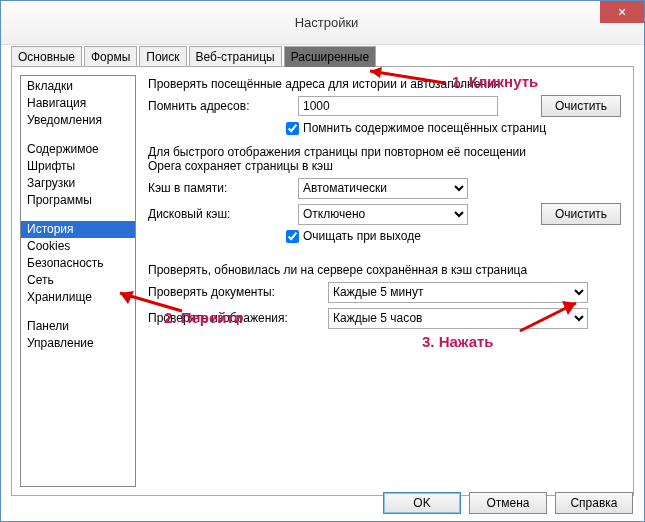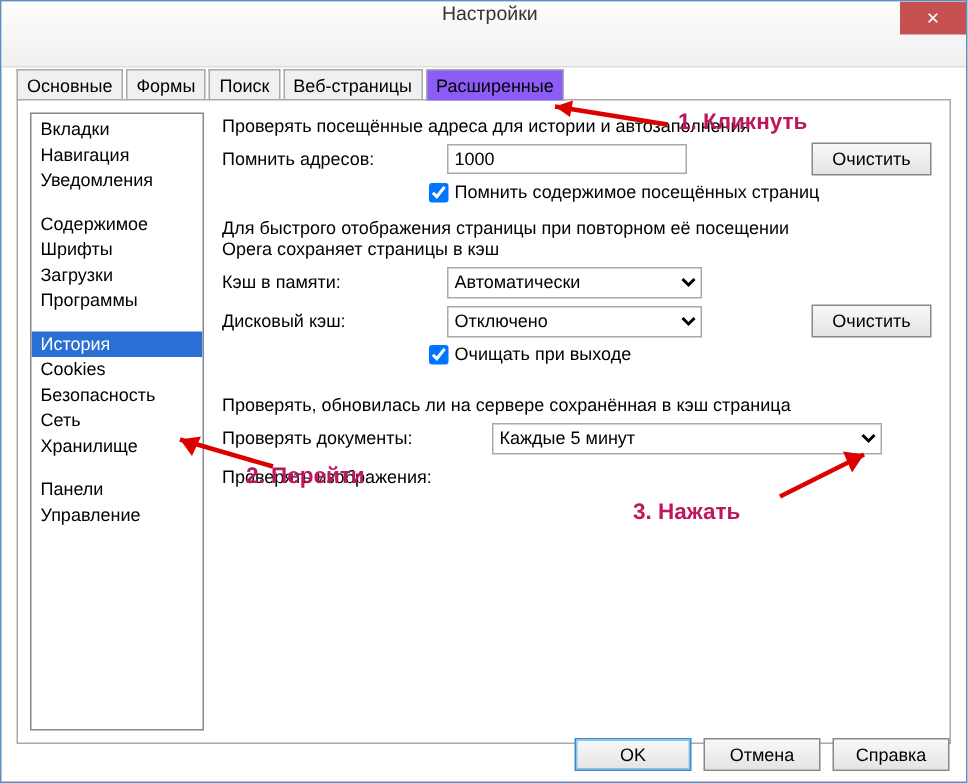--- a/index.html
+++ b/index.html
@@ -10,20 +10,21 @@
     background: #fff;
     width: 645px;
     height: 522px;
     overflow: hidden;
     border: 1px solid #5a8fc0;
   }
   .titlebar {
     height: 44px;
     background: linear-gradient(#fdfdfd, #f0f0f0);
     display: flex;
+    align-items: center;
     padding: 0 0 0 8px;
     border-bottom: 1px solid #ddd;
     position: relative;
   }
   .titlebar .title {
     flex: 1;
     text-align: center;
     color: #333;
     font-size: 13px;
   }
@@ -51,21 +52,21 @@
   .tab {
     border: 1px solid #aaa;
     border-bottom: none;
     padding: 3px 6px;
     background: #f0f0f0;
     font-size: 12px;
     position: relative;
     top: 1px;
   }
   .tab.active {
-    background: #8b5cf6;
+    background: #737373;
     z-index: 2;
   }
   .tab-body {
     border: 1px solid #aaa;
     background: #fff;
     height: 430px;
     display: flex;
     padding: 8px;
     position: relative;
   }
@@ -204,21 +205,21 @@
       <div class="gap"></div>
       <div class="item">Панели</div>
       <div class="item">Управление</div>
     </div>
 
     <div class="main">
       <div class="section-text" style="margin-top:0">Проверять посещённые адреса для истории и автозаполнения</div>
 
       <div class="row">
         <span class="label">Помнить адресов:</span>
-        <input class="text" style="width: 160px;" value="1000">
+        <input class="text" style="width: 200px;" value="1000">
         <span style="flex:1"></span>
         <div class="btn">Очистить</div>
       </div>
 
       <div class="checkbox-row">
         <input type="checkbox" checked="" style="">
         <span>Помнить содержимое посещённых страниц</span>
       </div>
 
       <div class="section-text">
@@ -251,20 +252,23 @@
 
       <div class="row">
         <span class="label-wide">Проверять документы:</span>
         <select style="width:260px">
           <option>Каждые 5 минут</option>
         </select>
       </div>
 
       <div class="row">
         <span class="label-wide">Проверять изображения:</span>
+        <select style="width:260px">
+          <option>Каждые 5 часов</option>
+        </select>
       </div>
     </div>
 
     <svg class="arrow" style="left:348px;top:-2px" width="90" height="30">
       <path d="M85,18 L10,6" stroke="#d00" stroke-width="3" fill="none"></path>
       <path d="M10,6 L22,2 L20,13 Z" fill="#d00"></path>
     </svg>
     <div class="annot" style="left:440px;top:6px">1. Кликнуть</div>
 
     <svg class="arrow" style="left:100px;top:222px" width="80" height="30">

